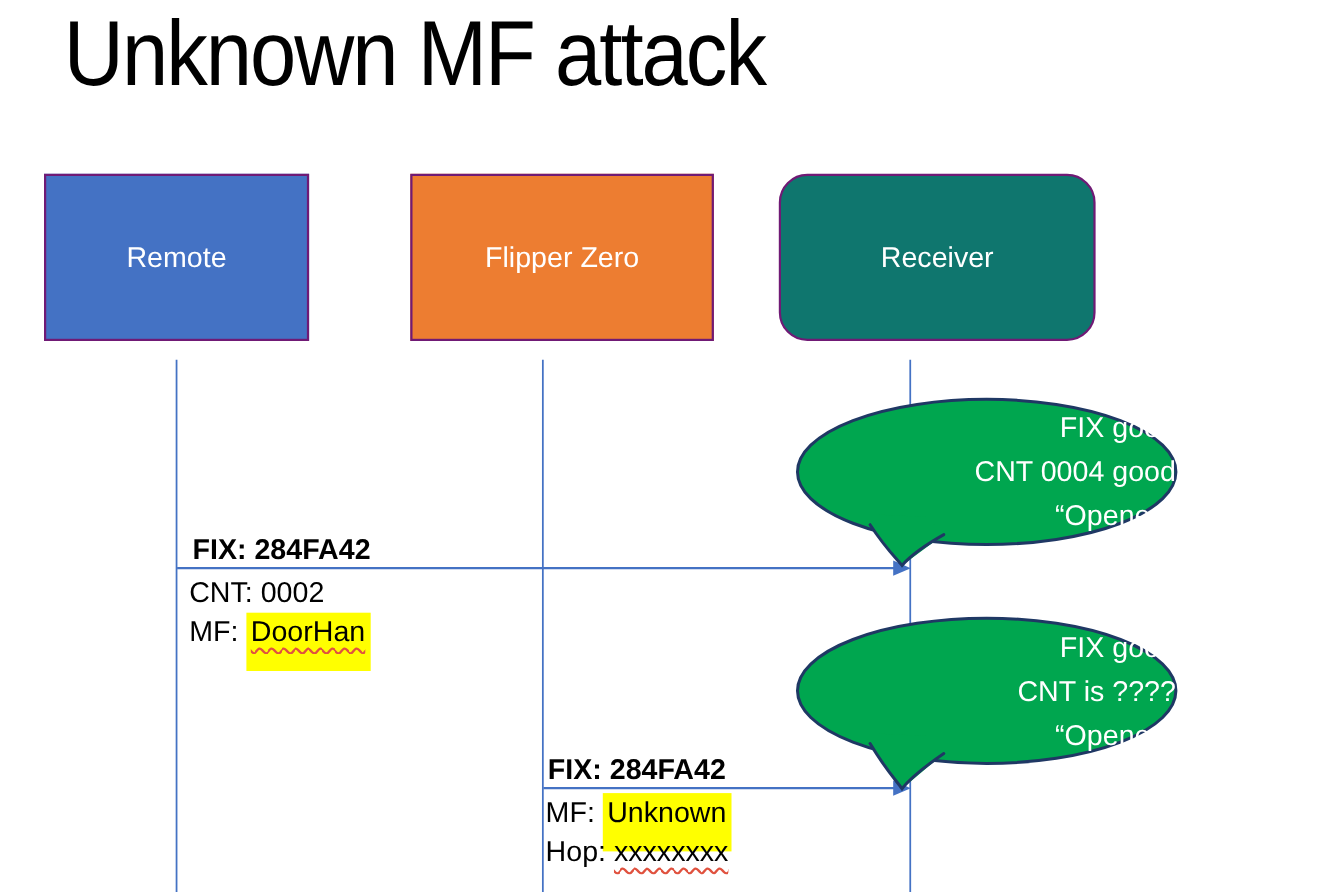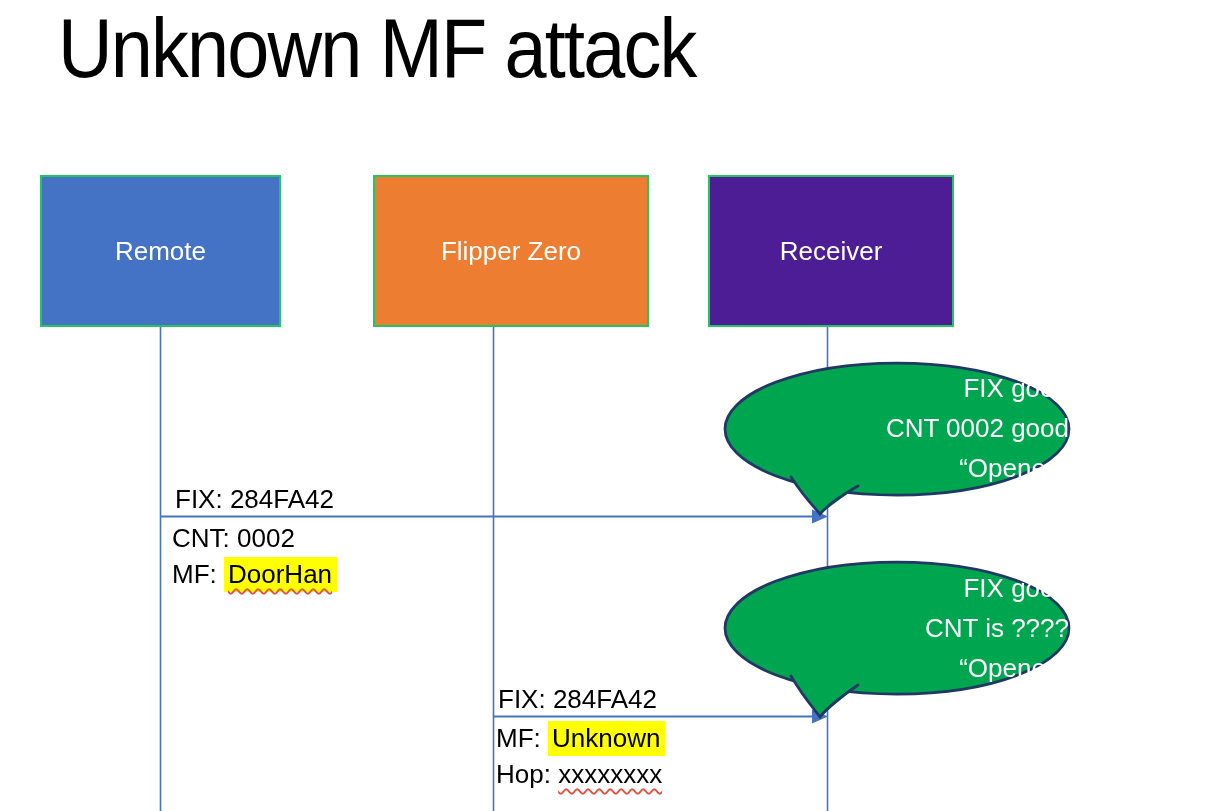--- a/index.html
+++ b/index.html
@@ -7,32 +7,32 @@
     position:relative;width:1216px;height:811px;background:#ffffff;
     font-family:"Liberation Sans",sans-serif;overflow:hidden;
   }
   .title{
     position:absolute;left:58px;top:0;margin:0;
     font-size:84px;font-weight:300;letter-spacing:-2px;line-height:96px;
     color:#000;white-space:nowrap;
     transform:scaleX(0.9);transform-origin:left top;
   }
   .actor{
-    position:absolute;top:175px;height:152px;box-sizing:border-box;
-    border:2px solid #22c55e;display:flex;align-items:center;justify-content:center;
+    position:absolute;top:158px;height:152px;box-sizing:border-box;
+    border:2px solid #701a75;display:flex;align-items:center;justify-content:center;
     color:#fff;font-size:26px;
   }
   .actor-remote{left:40px;width:241px;background:#4472C4;}
   .actor-flipper{left:373px;width:276px;background:#ED7D31;}
-  .actor-receiver{left:708px;width:246px;background:#4c1d95;}
+  .actor-receiver{left:708px;width:288px;background:#0f766e;border-radius:26px;}
   .canvas{position:absolute;left:0;top:0;width:1216px;height:811px;}
   .msg{position:absolute;font-size:26px;color:#000;white-space:nowrap;}
-  .msg-above{line-height:30px;}
+  .msg-above{line-height:30px;font-weight:bold;}
   .msg-below .line{height:36px;line-height:36px;}
-  .hl{background:#FFFF00;padding:2px 5px 3px 4px;}
+  .hl{background:#FFFF00;padding:2px 5px 21px 4px;}
   .sq{
     text-decoration-line:underline;text-decoration-style:wavy;
     text-decoration-color:#E0523F;text-decoration-thickness:1.5px;
     text-underline-offset:5px;
   }
   .callout-text{
     position:absolute;left:725px;width:344px;text-align:right;
     color:#fff;font-size:26px;line-height:40px;
   }
   .callout-text-1{top:368px;}
@@ -87,21 +87,21 @@
   </div>
 
   <div class="msg msg-above" style="left:498px;top:684px;">FIX: 284FA42</div>
   <div class="msg msg-below" style="left:496px;top:720px;">
     <div class="line"><span>MF: </span><span class="hl">Unknown</span></div>
     <div class="line"><span>Hop: </span><span class="sq">xxxxxxxx</span></div>
   </div>
 
   <div class="callout-text callout-text-1">
     <div>FIX good</div>
-    <div>CNT 0002 good</div>
+    <div>CNT 0004 good</div>
     <div>“Opened”</div>
   </div>
   <div class="callout-text callout-text-2">
     <div>FIX good</div>
     <div>CNT is ????</div>
     <div>“Opened”</div>
   </div>
 
 </div>
 

